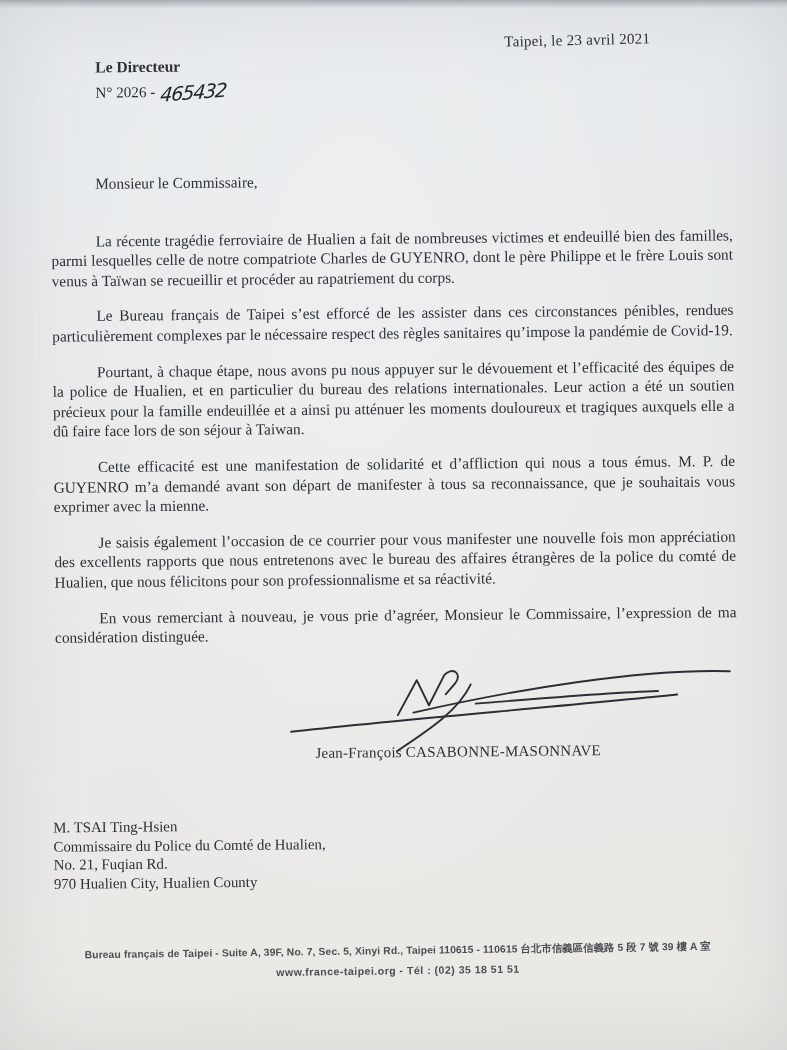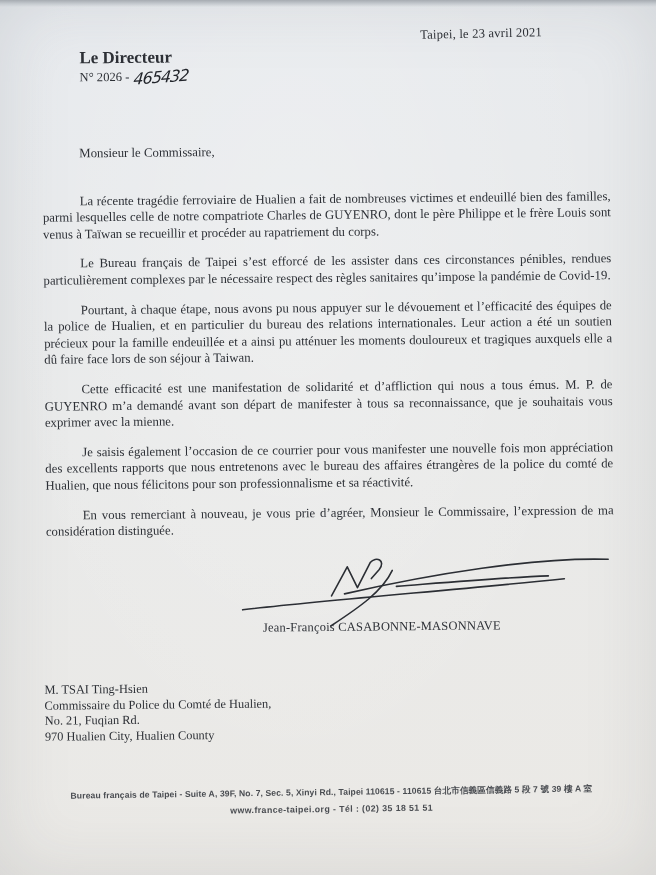--- a/index.html
+++ b/index.html
@@ -29,21 +29,21 @@
     transform-origin: 50% 50%;
     color: #2d3036;
   }
   .date-line {
     position: absolute; left: 424px; top: 28px;
     font-size: 12.6px; letter-spacing: 0.2px;
     transform: rotate(-0.7deg);
   }
   .sender-title {
     position: absolute; left: 83px; top: 46px;
-    font-size: 17px; font-weight: bold;
+    font-size: 13px; font-weight: bold;
   }
   .ref-line {
     position: absolute; left: 83px; top: 64px;
     font-size: 12.6px;
   }
   .handwritten {
     display: inline-block;
     font-family: "DejaVu Sans", sans-serif;
     font-style: italic;
     font-size: 16px;

